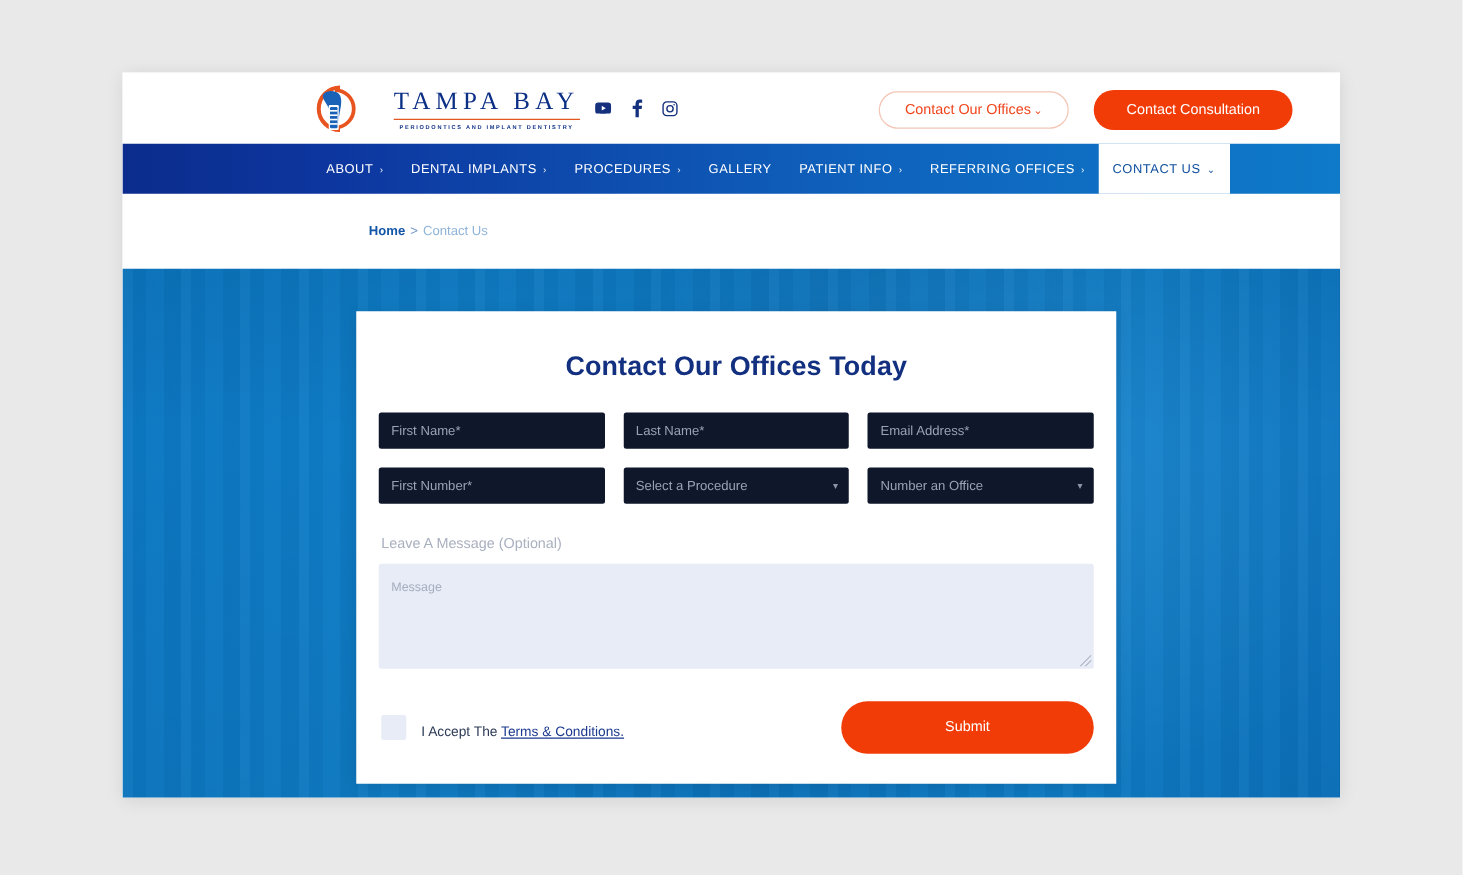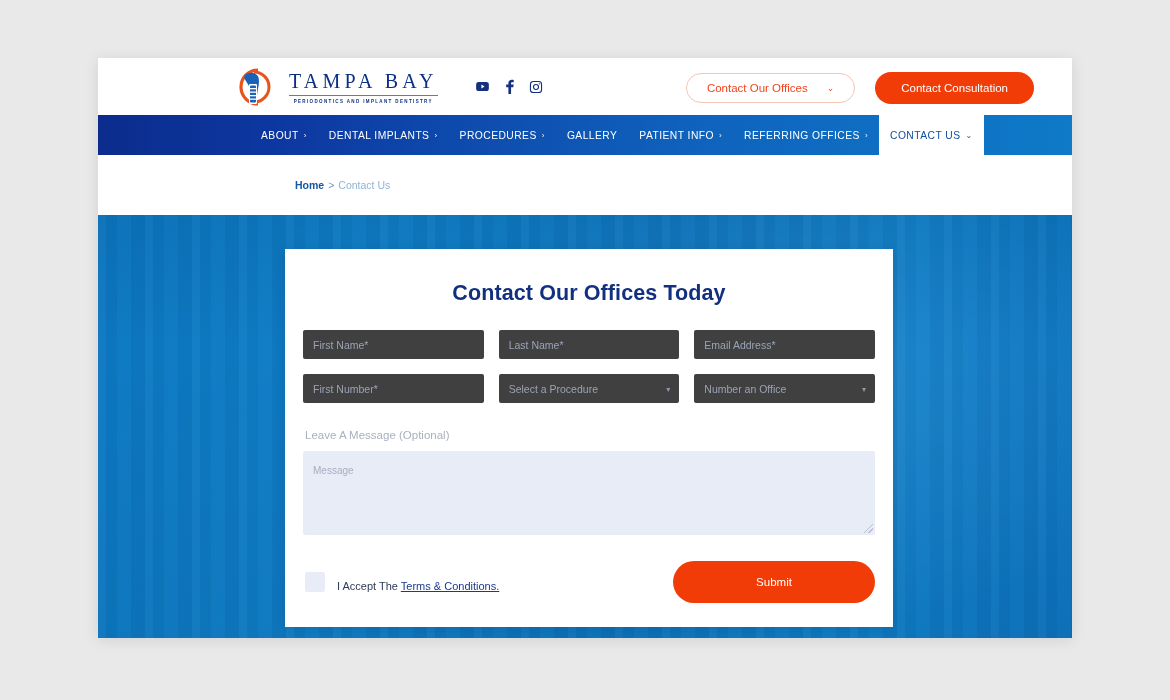--- a/index.html
+++ b/index.html
@@ -27,22 +27,22 @@
   
   #site-header {
     position: relative;
     height: 57px;
     background: #ffffff;
   }
 
   
   #logo-block {
     position: absolute;
-    left: 130px; top: 6px;
-    display: flex; align-items: center; gap: 15px;
+    left: 144px; top: 6px;
+    display: flex; align-items: center; gap: 27px;
   }
   #logo-mark { width: 46px; height: 46px; position: relative; }
   #logo-text-wrap { display: flex; flex-direction: column; align-items: center; }
   #logo-wordmark {
     font-family: "Liberation Serif", serif;
     font-size: 20px;
     letter-spacing: 4.2px;
     color: #0c2f86;
     font-weight: 400;
     line-height: 1;
@@ -71,21 +71,21 @@
   }
   .social-icon { color: #15307d; display: block; line-height: 0; }
 
   
   #header-actions {
     position: absolute;
     right: 38px; top: 14px;
     display: flex; align-items: center; gap: 20px;
   }
   #contact-offices-btn {
-    display: flex; align-items: center; gap: 19px;
+    display: flex; align-items: center; gap: 2px;
     height: 30px; padding: 0 20px;
     border: 1px solid #f3c6b5;
     border-radius: 16px;
     background: #fff;
     color: #f0441c;
     font-size: 11.5px;
     white-space: nowrap;
     cursor: pointer;
   }
   #request-consult-btn {
@@ -175,21 +175,21 @@
     letter-spacing: .1px;
     margin: 8px 0 24px 0;
   }
   .form-row {
     display: flex; gap: 15px;
     margin-bottom: 15px;
   }
   .field {
     flex: 1;
     height: 29px;
-    background: #404040;
+    background: #0f172a;
     border: none;
     border-radius: 2px;
     position: relative;
     display: flex; align-items: center;
     padding: 0 10px;
   }
   .field-text {
     font-size: 10.5px;
     color: #9aa3b5;
   }

